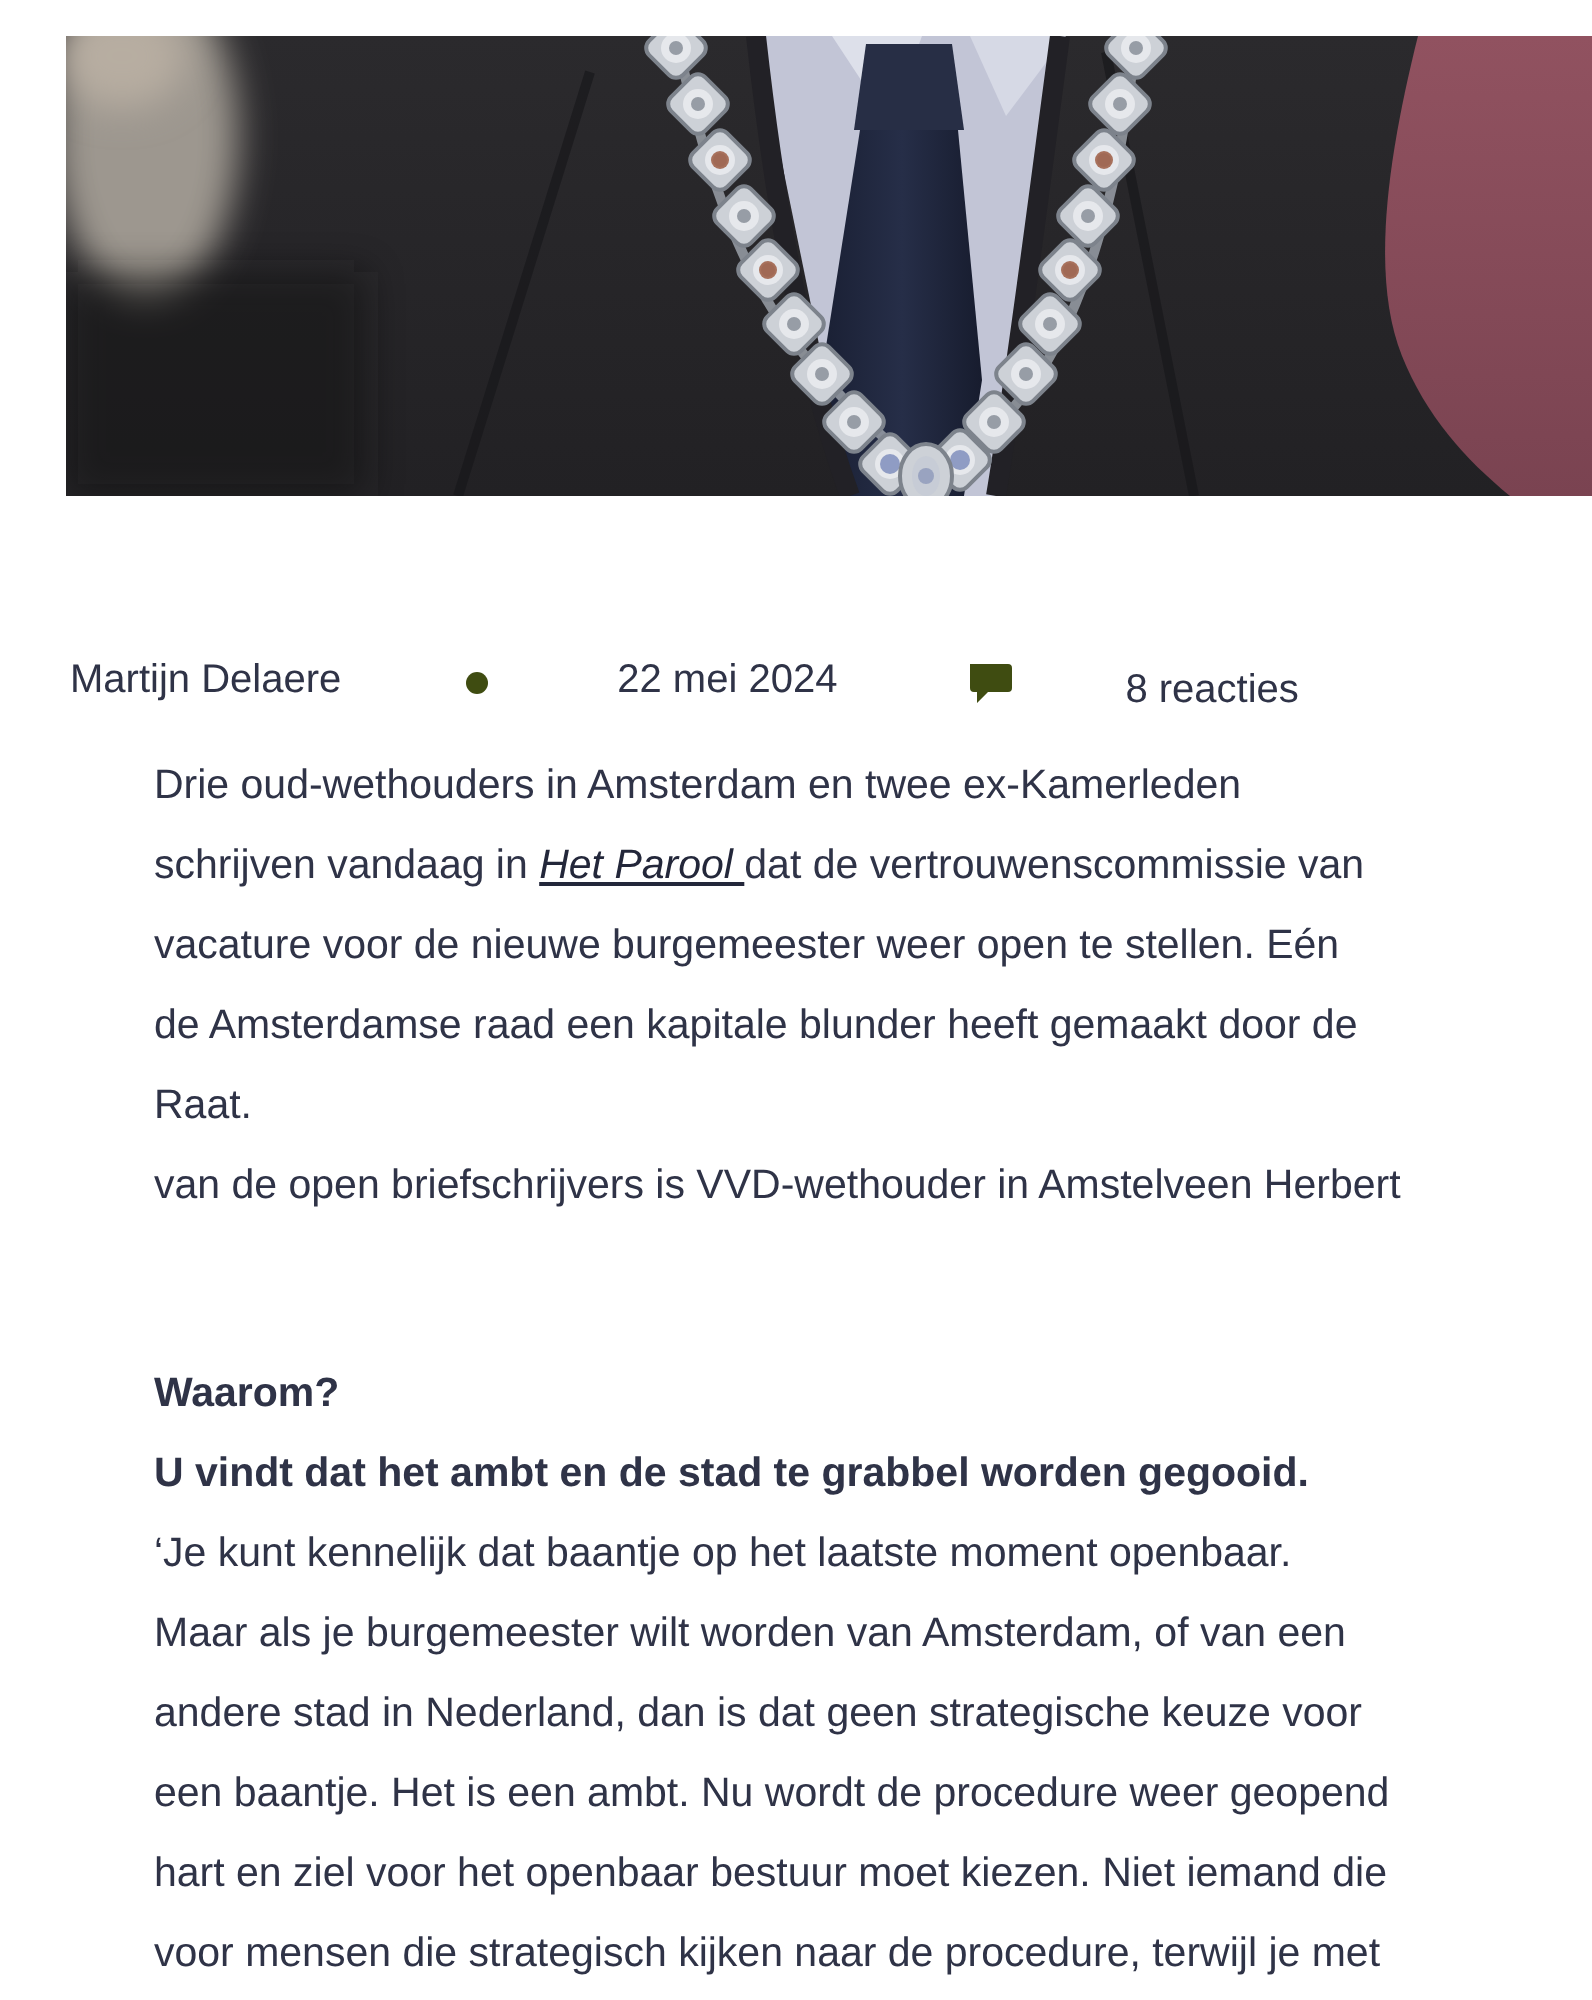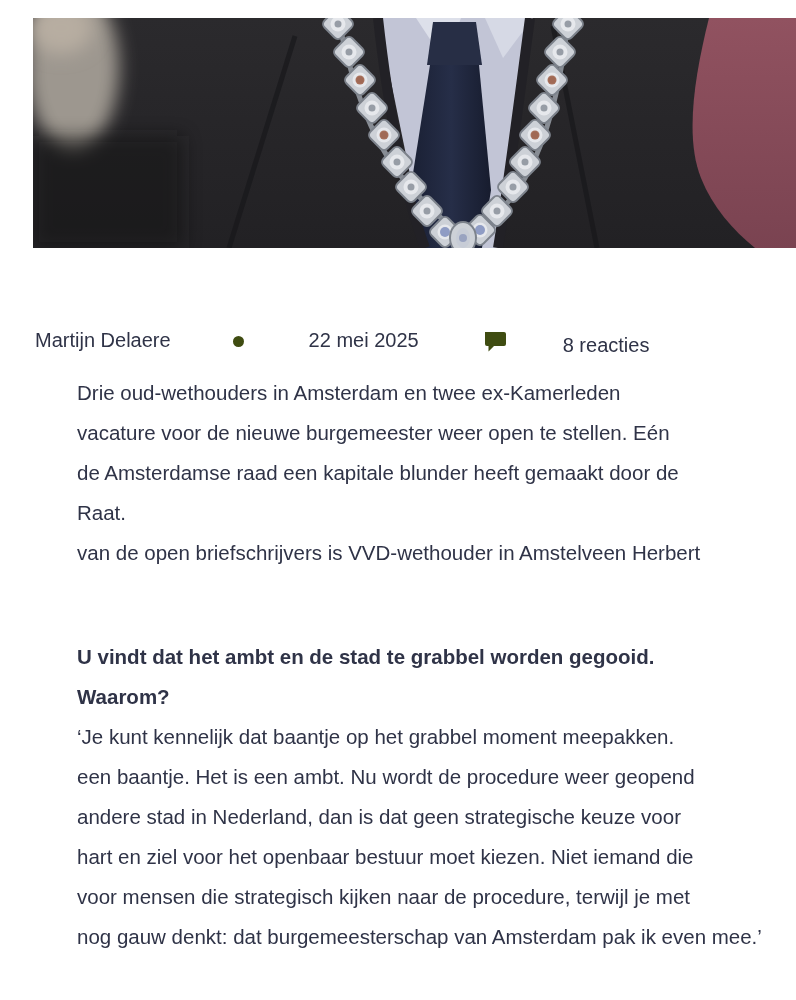--- a/index.html
+++ b/index.html
@@ -129,44 +129,46 @@
           <ellipse cx="430" cy="220" rx="7" ry="10" fill="#c7ccd6"></ellipse>
           <circle cx="430" cy="220" r="4" fill="#99a3c0"></circle>
         </g>
       </g>
     </svg>
   </figure>
 
   <div class="meta">
     <span class="author">Martijn Delaere</span>
     <span class="dot"></span>
-    <span class="date">22 mei 2025</span>
+    <span class="date">22 mei 2024</span>
     <span class="cicon">
       <svg width="24" height="21" viewBox="0 0 24 21" xmlns="http://www.w3.org/2000/svg">
         <path d="M2 1 h19 a2 2 0 0 1 2 2 v10 a2 2 0 0 1 -2 2 H11 l-5.5 5.5 V15 H4 a2 2 0 0 1 -2 -2 Z" fill="#3f4c11"></path>
       </svg>
     </span>
     <span class="comments">8 reacties</span>
   </div>
 
   <div class="article">
 
     <p class="para">
       <span class="ln">Drie oud-wethouders in Amsterdam en twee ex-Kamerleden</span>
+      <span class="ln"><span>schrijven vandaag in </span><a class="plink">Het Parool </a><span>dat de vertrouwenscommissie van</span></span>
       <span class="ln">vacature voor de nieuwe burgemeester weer open te stellen. Eén</span>
       <span class="ln">de Amsterdamse raad een kapitale blunder heeft gemaakt door de</span>
       <span class="ln">Raat.</span>
       <span class="ln">van de open briefschrijvers is VVD-wethouder in Amstelveen Herbert</span>
     </p>
 
     <p class="para qa">
+      <strong class="ln">Waarom?</strong>
       <strong class="ln">U vindt dat het ambt en de stad te grabbel worden gegooid.</strong>
-      <strong class="ln">Waarom?</strong>
-      <span class="ln">‘Je kunt kennelijk dat baantje op het grabbel moment meepakken.</span>
+      <span class="ln">‘Je kunt kennelijk dat baantje op het laatste moment openbaar.</span>
+      <span class="ln">Maar als je burgemeester wilt worden van Amsterdam, of van een</span>
+      <span class="ln">andere stad in Nederland, dan is dat geen strategische keuze voor</span>
       <span class="ln">een baantje. Het is een ambt. Nu wordt de procedure weer geopend</span>
-      <span class="ln">andere stad in Nederland, dan is dat geen strategische keuze voor</span>
       <span class="ln">hart en ziel voor het openbaar bestuur moet kiezen. Niet iemand die</span>
       <span class="ln">voor mensen die strategisch kijken naar de procedure, terwijl je met</span>
       <span class="ln">nog gauw denkt: dat burgemeesterschap van Amsterdam pak ik even mee.’</span>
     </p>
 
   </div>
 </div>
 
 </body></html>

